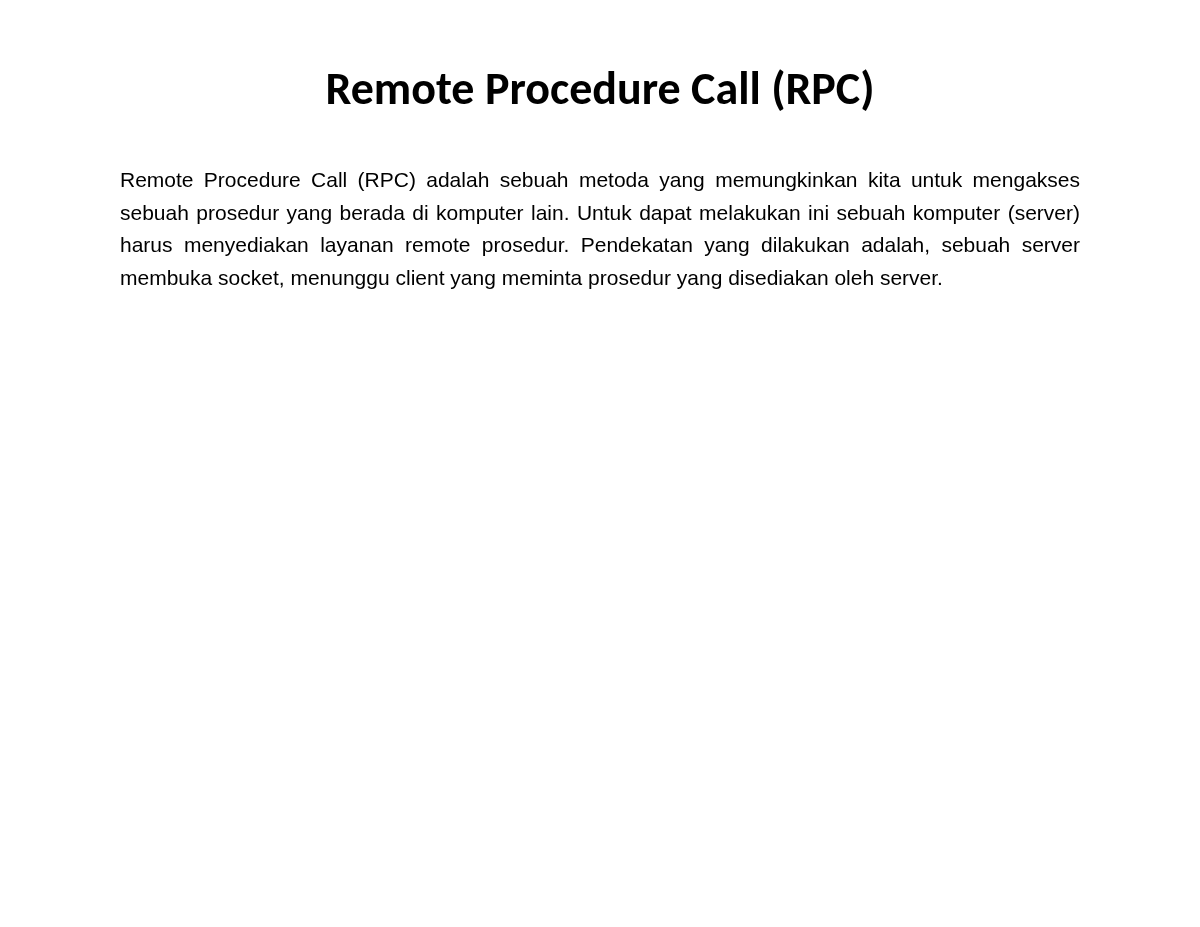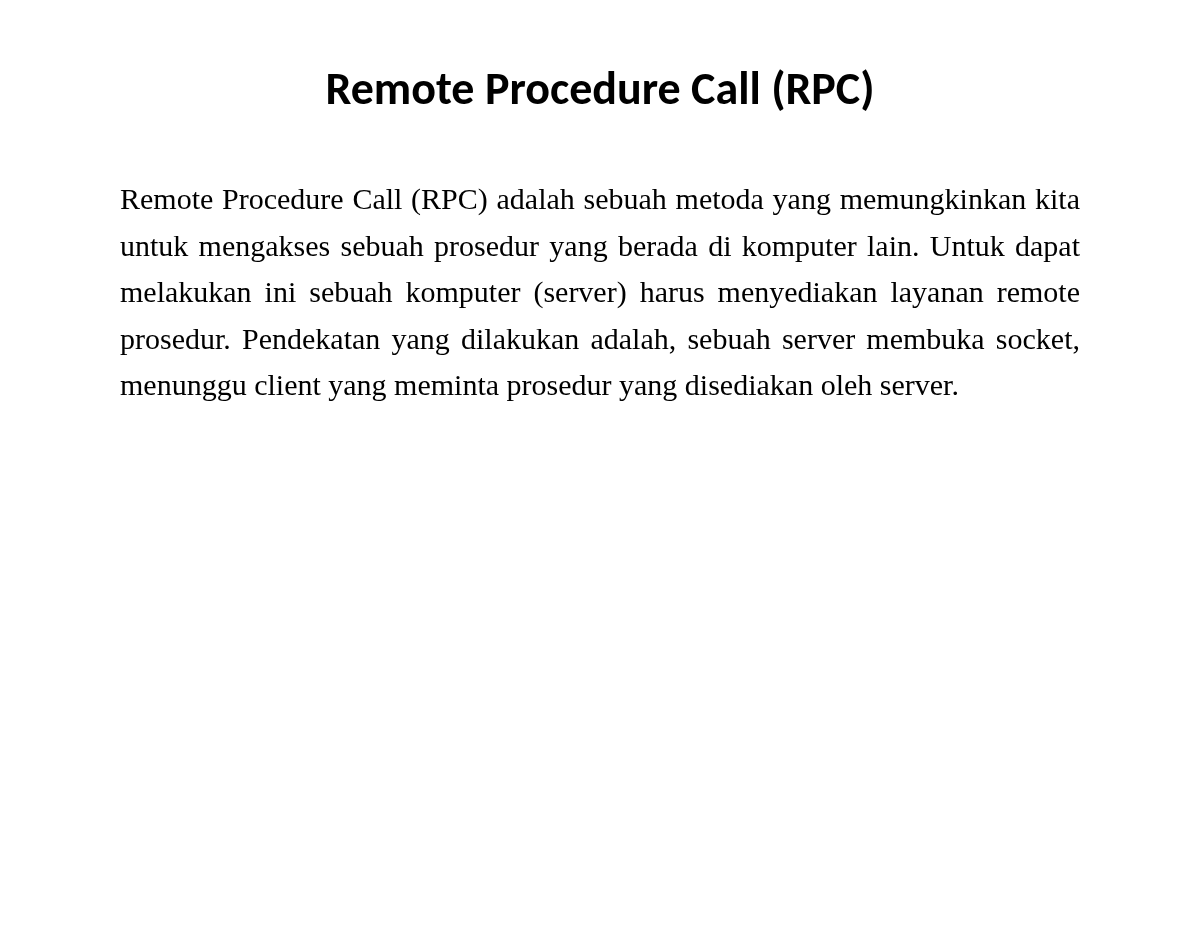--- a/index.html
+++ b/index.html
@@ -19,42 +19,41 @@
     }
 
     .page-container {
       width: 1200px;
       height: 927px;
       background: #ffffff;
       padding: 60px 120px 60px 120px;
       display: flex;
       flex-direction: column;
       align-items: flex-start;
-      gap: 12px;
     }
 
     .title {
       width: 100%;
       text-align: center;
       font-size: 46px;
       font-weight: 900;
       color: #000000;
       margin-bottom: 48px;
       font-family: 'Calibri', Arial, sans-serif;
       letter-spacing: 0px;
     }
 
     .body-text {
       width: 100%;
-      font-size: 30px;
+      font-size: 21px;
       font-weight: 400;
       color: #000000;
       line-height: 1.55;
       text-align: justify;
-      font-family: Liberation Serif, serif;
+      font-family: Liberation Sans, sans-serif;
     }
   </style>
 </head>
 <body>
 
 <div class="page-container">
   <h1 class="title">Remote Procedure Call (RPC)</h1>
   <p class="body-text">Remote  Procedure  Call  (RPC)  adalah  sebuah metoda  yang  memungkinkan  kita  untuk mengakses  sebuah  prosedur  yang  berada  di komputer  lain.  Untuk  dapat  melakukan  ini sebuah  komputer  (server)  harus  menyediakan layanan  remote  prosedur.  Pendekatan  yang dilakukan  adalah,  sebuah  server  membuka socket,  menunggu  client  yang  meminta prosedur yang disediakan oleh server.</p>
 </div>
 

